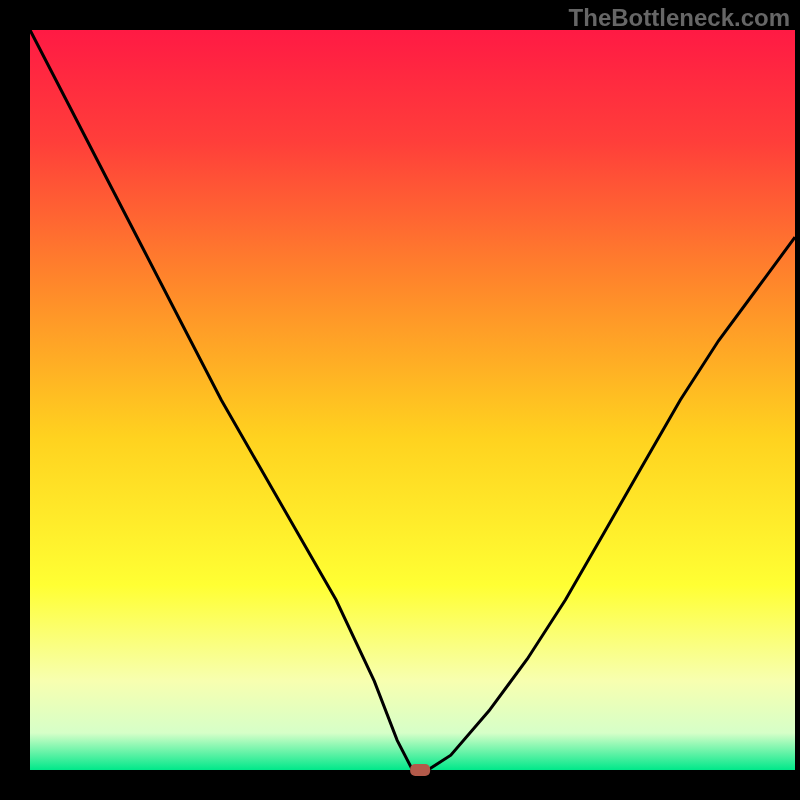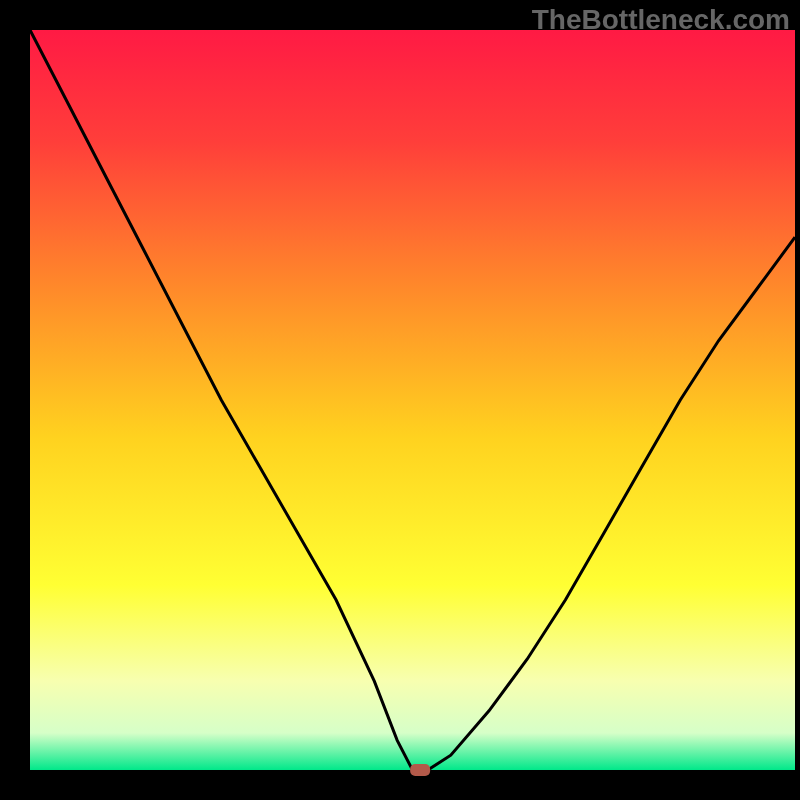--- a/index.html
+++ b/index.html
@@ -16,21 +16,21 @@
     top: 0;
     left: 0;
     width: 800px;
     height: 800px;
   }
   .watermark {
     position: absolute;
     top: 4px;
     right: 10px;
     color: #666;
-    font-size: 28px;
+    font-size: 24px;
     font-weight: bold;
     z-index: 10;
   }
 </style>
 </head>
 <body>
 
 <div class="chart-frame">
   <svg width="800" height="800" viewBox="0 0 800 800">
     <defs>

